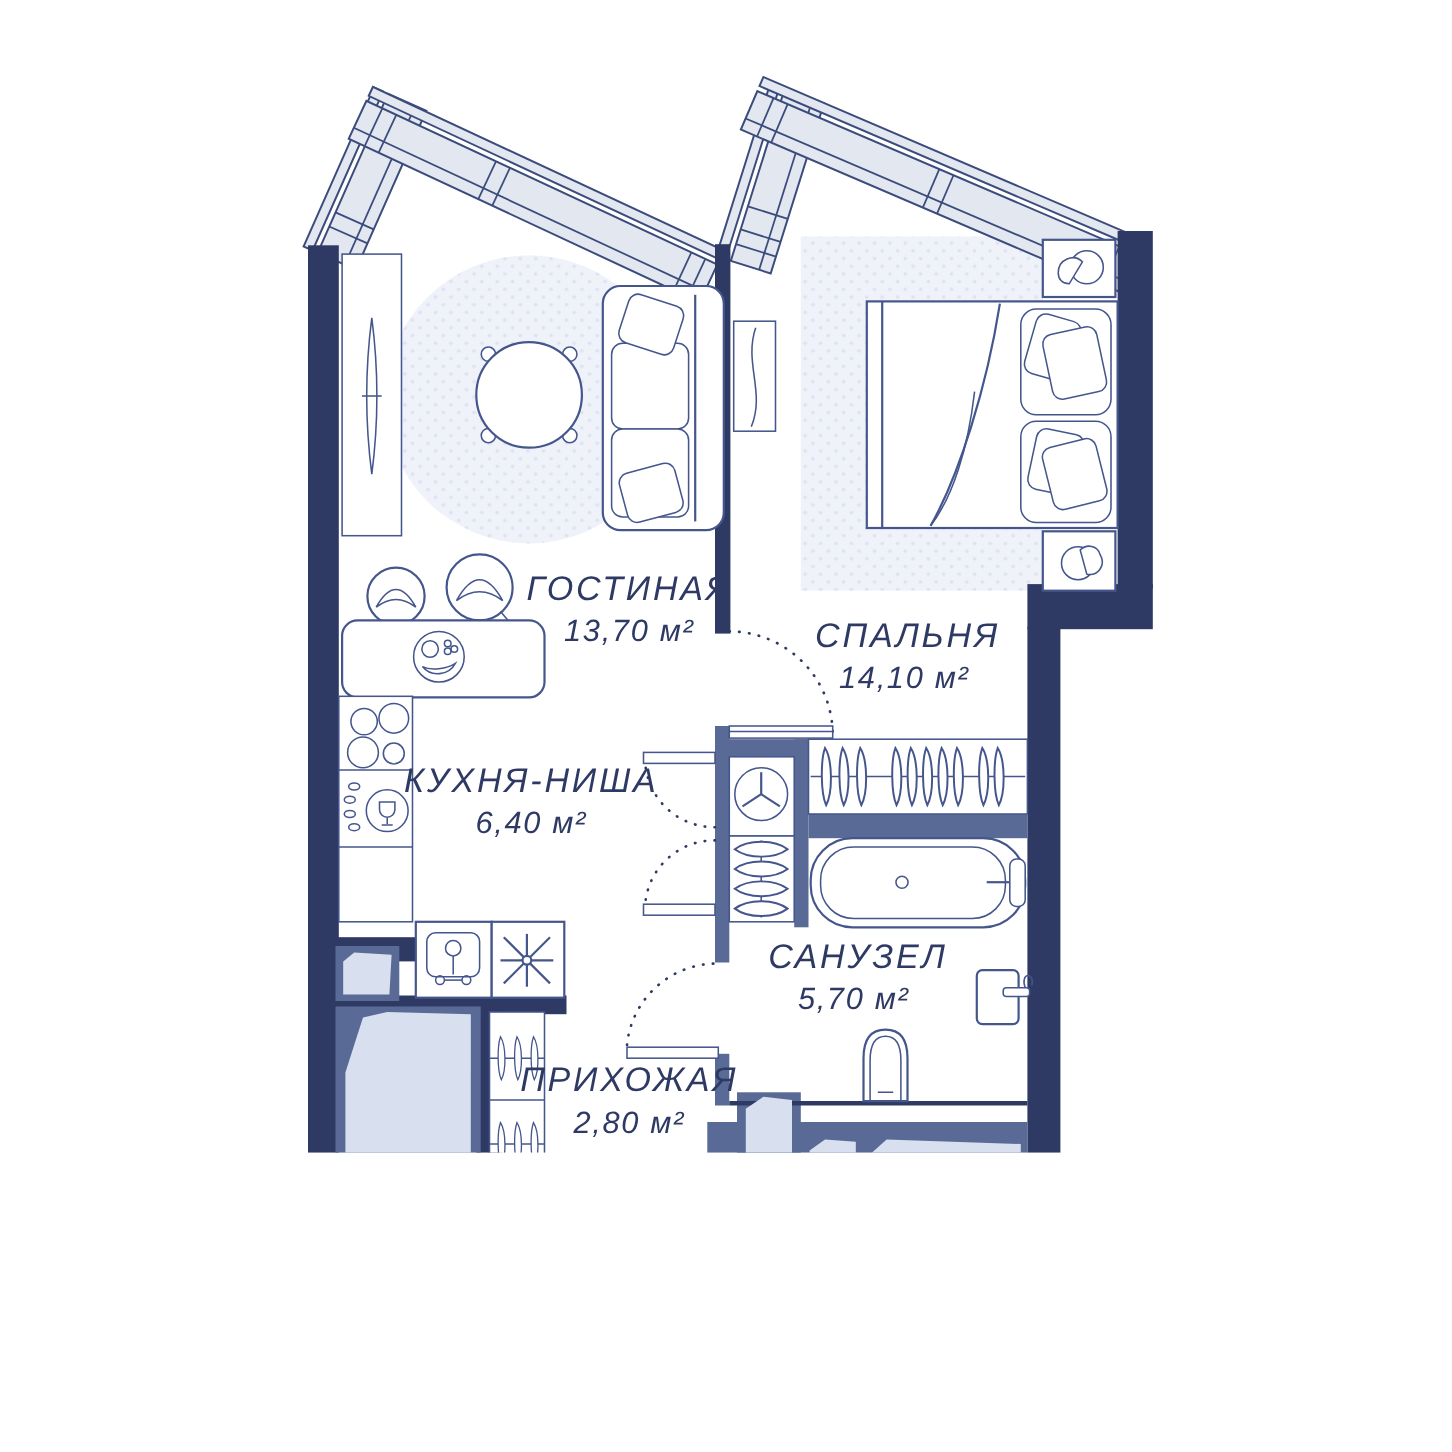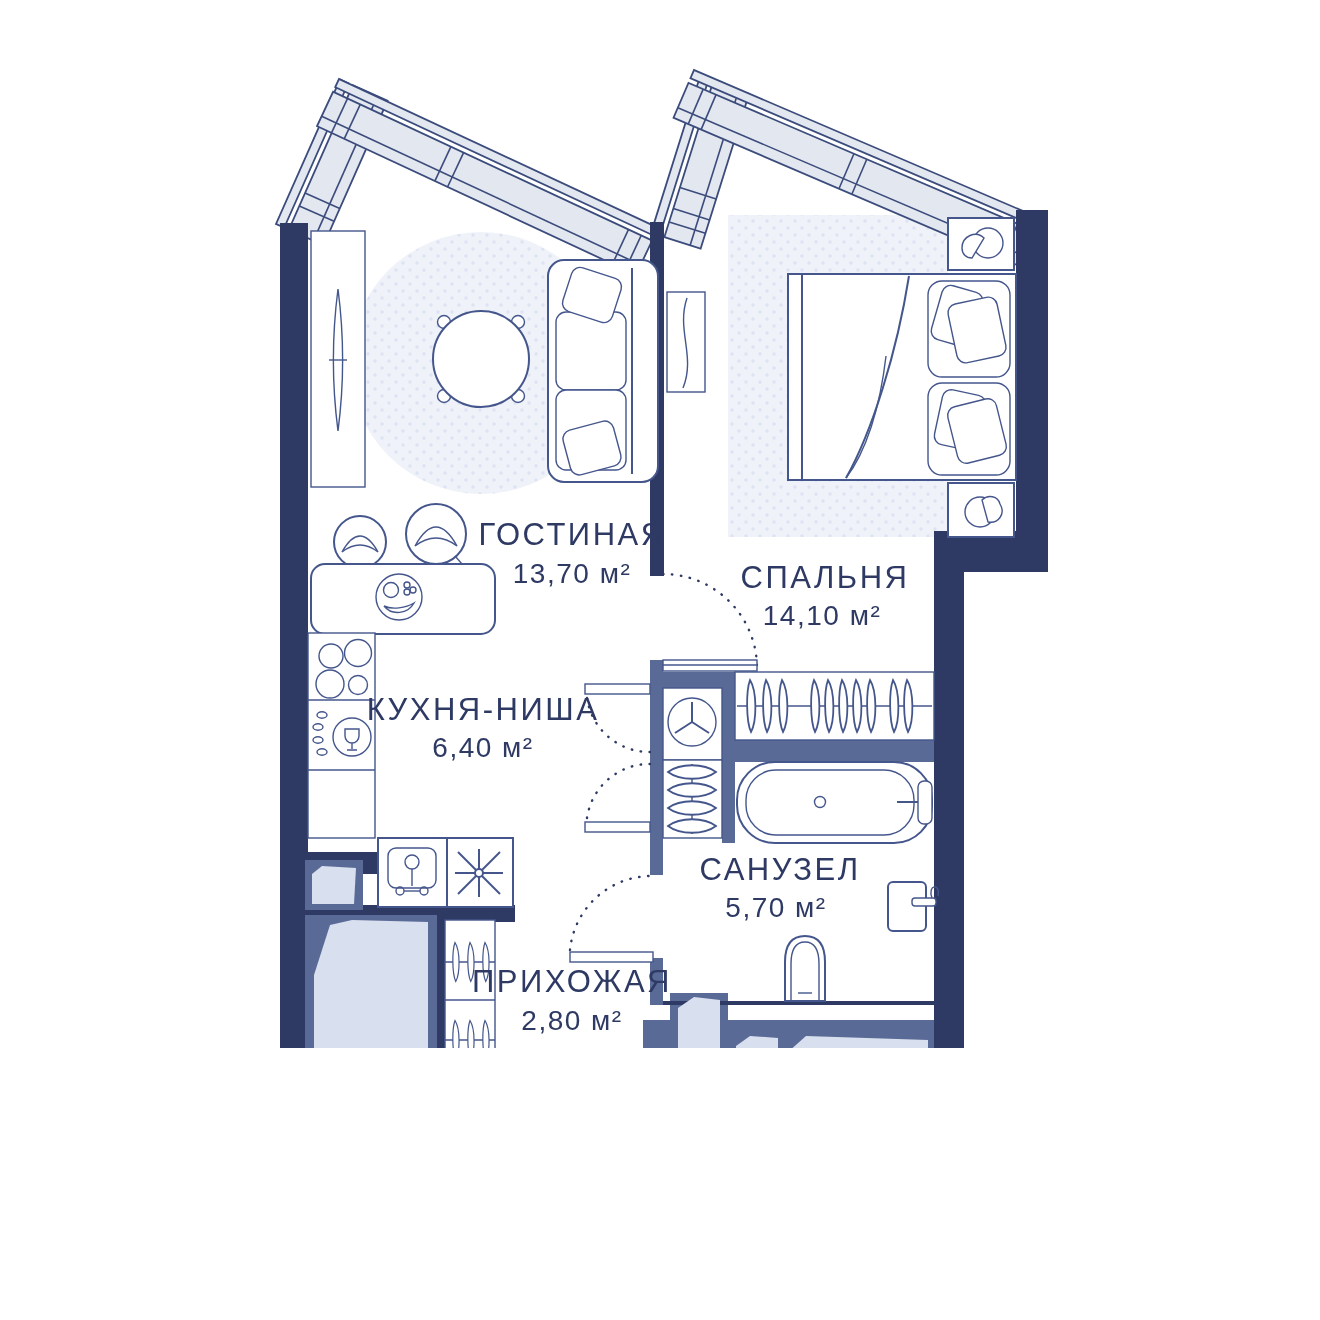--- a/index.html
+++ b/index.html
@@ -1,17 +1,17 @@
 <!DOCTYPE html>
 <html><head>
 <meta charset="utf-8">
 <style>
   html,body{margin:0;padding:0;background:#fff;}
   #stage{position:relative;width:1320px;height:1048px;background:#fff;overflow:hidden;
-         font-family:"Liberation Sans",sans-serif;}
+         font-family:"Liberation Sans",sans-serif;font-style:italic;}
   svg text{font-family:"Liberation Sans",sans-serif;fill:#2e3a64;}
   .rname{font-size:31px;letter-spacing:2.5px;}
   .rarea{font-size:28px;letter-spacing:1.5px;}
   .wall{fill:#2e3a64;}
   .part{fill:#5a6a96;}
   .win{fill:#e3e7f0;stroke:#3b4c7c;stroke-width:1.8;}
   .winl{stroke:#3b4c7c;stroke-width:1.6;fill:none;}
   .shaft{fill:#d8dfee;}
   .f{fill:#ffffff;stroke:#44568c;stroke-width:2;}
   .ft{fill:#ffffff;stroke:#44568c;stroke-width:1.4;}

